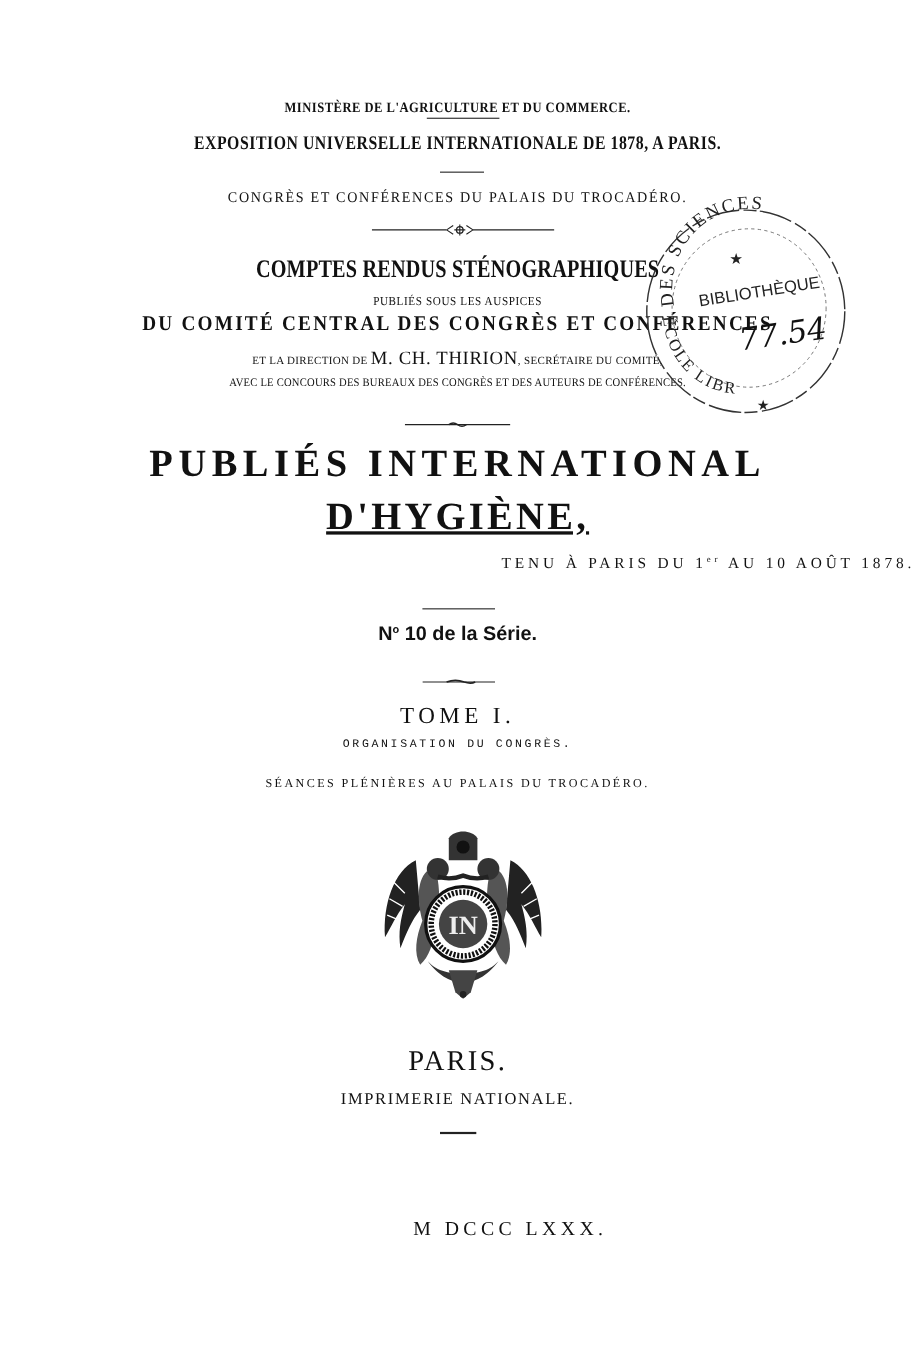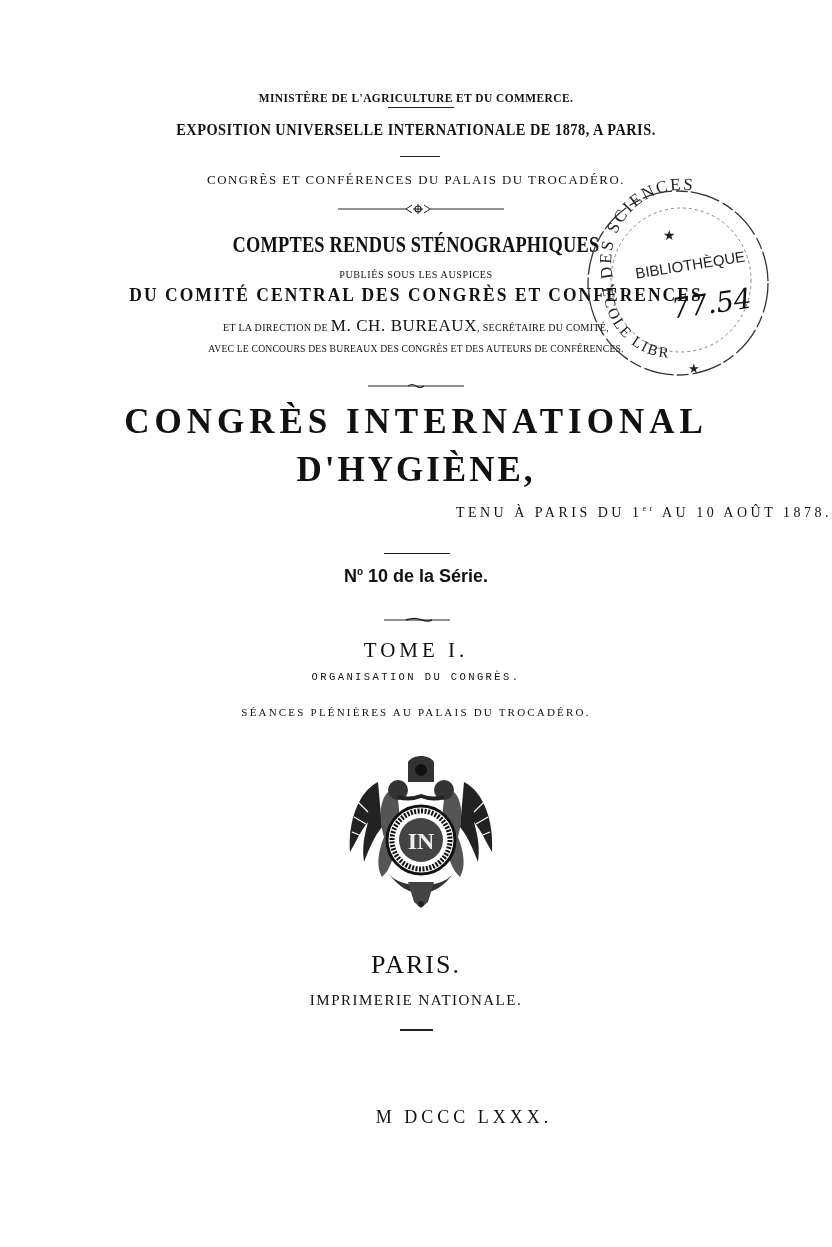--- a/index.html
+++ b/index.html
@@ -12,21 +12,21 @@
   .l-ministry { top: 90px; font-size: 13px; font-weight: bold; letter-spacing: 0.5px; transform: scaleX(0.88); }
   .l-expo { top: 119px; font-size: 17.5px; font-weight: bold; letter-spacing: 0.6px; transform: scaleX(0.82); }
   .l-congres-conf { top: 172px; font-size: 13.5px; letter-spacing: 1.6px; transform: scaleX(0.95); }
   .l-comptes { top: 232px; font-size: 23px; font-weight: bold; letter-spacing: 0.2px; transform: scaleX(0.80); }
   .l-publies { top: 268px; font-size: 11px; letter-spacing: 0.6px; transform: scaleX(0.92); }
   .l-comite { top: 284px; font-size: 19px; font-weight: bold; letter-spacing: 2.2px; transform: scaleX(0.92); }
   .l-direction { top: 316px; font-size: 10px; letter-spacing: 0.3px; }
   .l-direction .big { font-size: 17px; letter-spacing: 0.6px; }
   .l-concours { top: 343px; font-size: 10.5px; letter-spacing: 0.2px; transform: scaleX(0.92); }
   .l-congres-intl { top: 402px; font-size: 35px; font-weight: bold; letter-spacing: 5px; }
-  .l-hygiene { top: 450px; font-size: 35px; font-weight: bold; letter-spacing: 3px; }
+  .l-hygiene { top: 450px; font-size: 35px; font-weight: bold; letter-spacing: 3px; text-decoration: underline; }
   .l-tenu { top: 504px; font-size: 14px; letter-spacing: 3.5px; text-align: right; }
   .l-tenu sup { font-size: 8px; }
   .l-serie { top: 566px; font-family: "Liberation Sans", "DejaVu Sans", sans-serif; font-size: 18px; font-weight: bold; }
   .l-serie sup { font-size: 10px; }
   .l-tome { top: 638px; font-size: 21px; letter-spacing: 4px; }
   .l-organisation { top: 671px; font-size: 10.5px; letter-spacing: 2.4px; font-family: Liberation Mono, monospace; }
   .l-seances { top: 706px; font-size: 11px; letter-spacing: 2.2px; }
   .l-paris { top: 950px; font-size: 26px; letter-spacing: 2px; }
   .l-imprimerie { top: 992px; font-size: 15px; letter-spacing: 1.5px; }
   .l-date { top: 1107px; font-size: 18px; letter-spacing: 4px; margin-left: 48px; }
@@ -56,30 +56,30 @@
   <line x1="75" y1="6" x2="85" y2="6" stroke="#222" stroke-width="1"></line>
   <path d="M92 6 L86 2 M92 6 L86 10" stroke="#222" stroke-width="1" fill="none"></path>
   <line x1="92" y1="6" x2="166" y2="6" stroke="#222" stroke-width="1.2"></line>
 </svg>
 
 <div class="line l-comptes">COMPTES RENDUS STÉNOGRAPHIQUES</div>
 <div class="line l-publies">PUBLIÉS SOUS LES AUSPICES</div>
 <div class="line l-comite">DU COMITÉ CENTRAL DES CONGRÈS ET CONFÉRENCES</div>
 <div class="line l-direction">
   <span>ET LA DIRECTION DE</span>
-  <span class="big">M. CH. BUREAUX</span><span>, SECRÉTAIRE DU COMITÉ,</span>
+  <span class="big">M. CH. THIRION</span><span>, SECRÉTAIRE DU COMITÉ,</span>
 </div>
 <div class="line l-concours">AVEC LE CONCOURS DES BUREAUX DES CONGRÈS ET DES AUTEURS DE CONFÉRENCES.</div>
 
 <svg style="position:absolute; left:368px; top:383px;" width="96" height="6">
   <line x1="0" y1="3" x2="96" y2="3" stroke="#222" stroke-width="1.2"></line>
   <path d="M40 3 Q44 0 48 3 Q52 6 56 3" stroke="#222" stroke-width="1.2" fill="none"></path>
 </svg>
 
-<div class="line l-congres-intl">CONGRÈS INTERNATIONAL</div>
+<div class="line l-congres-intl">PUBLIÉS INTERNATIONAL</div>
 <div class="line l-hygiene">D'HYGIÈNE,</div>
 <div class="line l-tenu"><span>TENU À PARIS DU 1</span><sup>er</sup><span> AU 10 AOÛT 1878.</span></div>
 
 <div class="rule" style="left:384px; top:553px; width:66px; border-top-width:1px;"></div>
 
 <div class="line l-serie"><span>N</span><sup>o</sup><span> 10 de la Série.</span></div>
 
 <svg style="position:absolute; left:384px; top:617px;" width="66" height="6">
   <line x1="0" y1="3" x2="66" y2="3" stroke="#222" stroke-width="1"></line>
   <path d="M22 3 Q30 0 38 3 Q44 5 48 3" stroke="#222" stroke-width="1.6" fill="none"></path>

